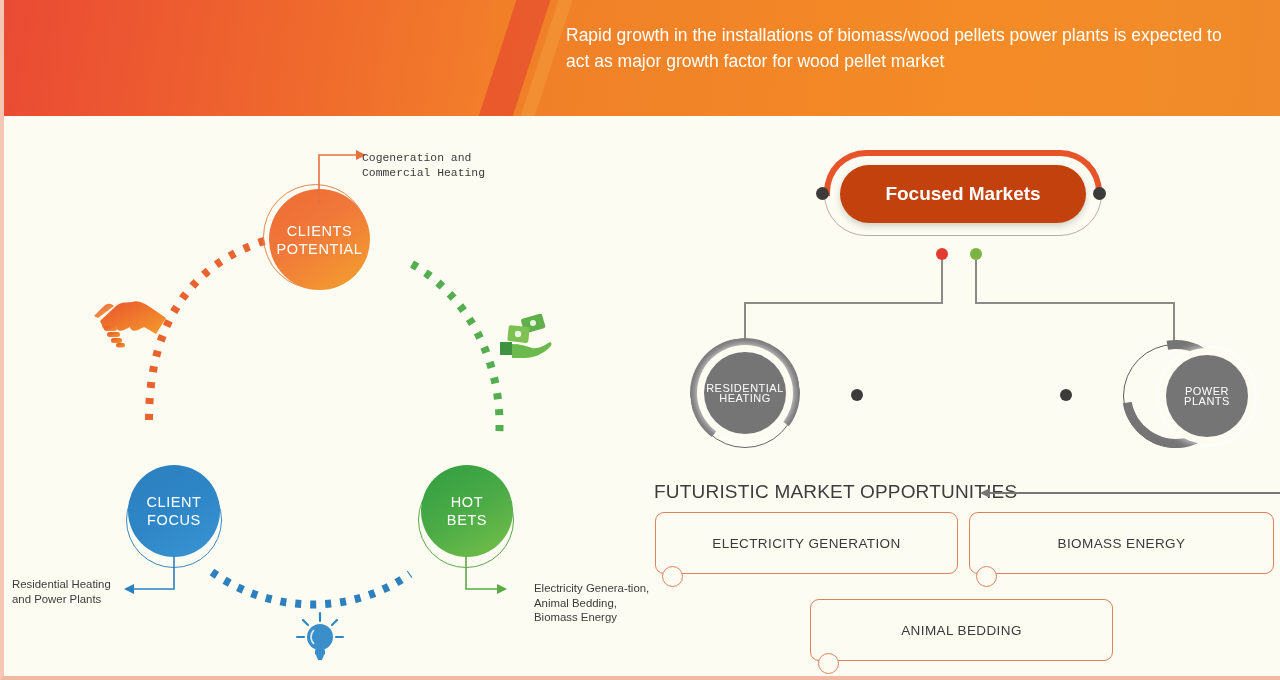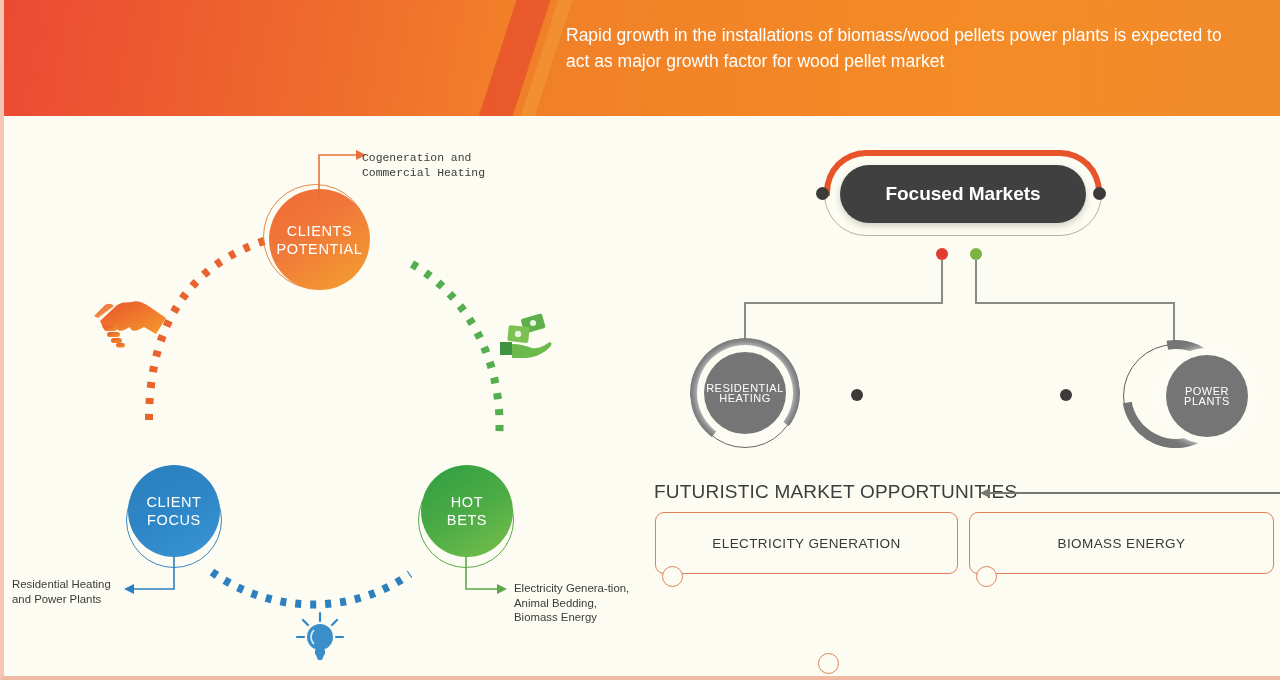--- a/index.html
+++ b/index.html
@@ -49,21 +49,21 @@
   .lbl{position:absolute;color:#3b3b3b;font-size:11.4px;line-height:14.6px;}
   .lbl.r{text-align:left;}
 
   
   .fm-outer{position:absolute;left:820px;top:152px;width:278px;height:84px;
     border-radius:42px;border:1px solid #b9b0a4;box-sizing:border-box;}
   .fm-arc{position:absolute;left:820px;top:150px;width:278px;height:46px;
     border:6px solid #e8542a;border-bottom:none;border-radius:42px 42px 0 0;
     box-sizing:border-box;}
   .fm-pill{position:absolute;left:836px;top:165px;width:246px;height:58px;
-    border-radius:29px;background:#404040;color:#fff;display:flex;
+    border-radius:29px;background:#c2410c;color:#fff;display:flex;
     align-items:center;justify-content:center;font-size:19px;font-weight:bold;
     box-shadow:0 3px 7px rgba(0,0,0,.18);}
   .fm-dot{position:absolute;width:13px;height:13px;border-radius:50%;background:#3c3b39;top:187px;}
   .pin{position:absolute;width:12px;height:12px;border-radius:50%;top:248px;}
 
   
   .ln{position:absolute;background:#8a8a86;}
 
   
   .gcirc{position:absolute;border-radius:50%;background:#757575;color:#fff;
@@ -146,21 +146,21 @@
     <div>
       <div>HOT</div>
       <div>BETS</div>
     </div>
   </div>
 
   <svg width="130" height="80" style="position:absolute;left:448px;top:548px;">
     <path d="M 14 8 L 14 41 L 45 41" fill="none" stroke="#5aa846" stroke-width="1.6"></path>
     <polygon points="45,36 55,41 45,46" fill="#5aa846"></polygon>
   </svg>
-  <div class="lbl" style="left:510px;top:581px;width:118px;">Electricity Genera-tion, Animal Bedding, Biomass Energy</div>
+  <div class="lbl" style="left:530px;top:581px;width:118px;">Electricity Genera-tion, Animal Bedding, Biomass Energy</div>
 
   <svg width="78" height="58" viewBox="0 0 78 58" style="position:absolute;left:90px;top:294px;">
     <defs>
         <linearGradient id="gH" x1="0" y1="0" x2="1" y2="1">
       <stop offset="0" stop-color="#e8532c"></stop>
           <stop offset="1" stop-color="#f59b2d"></stop>
         </linearGradient>
       </defs>
     <g fill="url(#gH)">
       <path d="M2 20 L18 10 L32 18 L40 13 L56 22 L44 40 L30 32 L18 40 Z" opacity="0"></path>
@@ -244,15 +244,18 @@
   <div class="box" style="left:651px;top:512px;width:303px;height:62px;">
     <span>ELECTRICITY GENERATION</span>
   </div>
   <div class="box-knob" style="left:658px;top:566px;"></div>
 
   <div class="box" style="left:965px;top:512px;width:305px;height:62px;">
     <span>BIOMASS ENERGY</span>
   </div>
   <div class="box-knob" style="left:972px;top:566px;"></div>
 
+  <div class="box" style="left:806px;top:599px;width:303px;height:62px;">
+    <span>ANIMAL BEDDING</span>
+  </div>
   <div class="box-knob" style="left:814px;top:653px;"></div>
 
 </div>
 
 </body></html>

